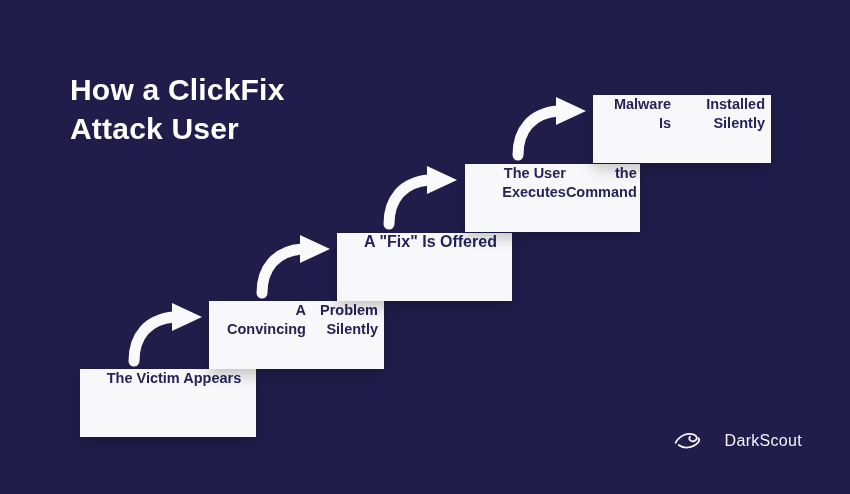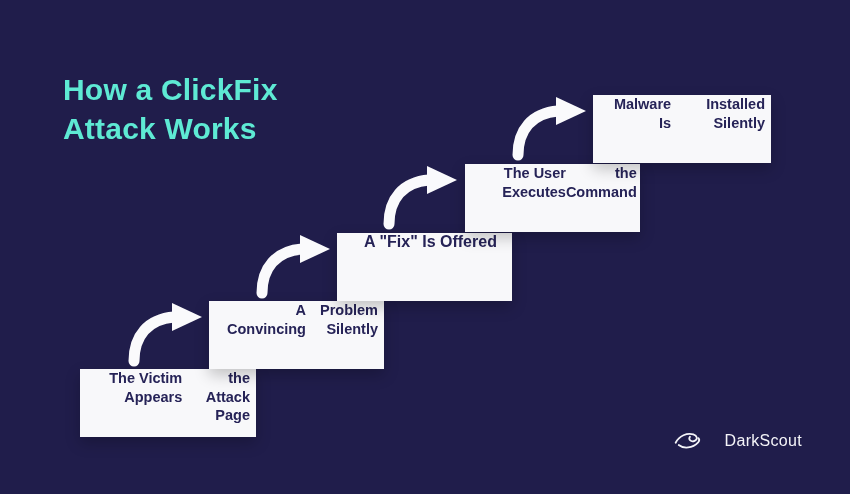--- a/index.html
+++ b/index.html
@@ -10,23 +10,23 @@
   }
   .stage {
     position: relative;
     width: 850px;
     height: 494px;
     background: #201D4B;
     overflow: hidden;
   }
   .title {
     position: absolute;
-    left: 63px;
+    left: 70px;
     top: 70px;
-    color: #5eead4;
+    color: #ffffff;
     font-size: 30px;
     font-weight: 700;
     line-height: 39px;
     letter-spacing: 0.2px;
   }
   .card {
     position: absolute;
     width: 175px;
     height: 68px;
     background: #F8F8FA;
@@ -64,26 +64,25 @@
     letter-spacing: 0.3px;
   }
 </style>
 </head>
 <body>
 
 <div class="stage">
 
   <div class="title">
     <div>How a ClickFix</div>
-    <div>Attack Works</div>
+    <div>Attack User</div>
   </div>
 
   <div class="card" style="left:80px; top:369px; width:176px;">
     <span>The Victim Appears</span>
-    <span>the Attack Page</span>
   </div>
 
   <div class="card" style="left:209px; top:301px;">
     <span>A Convincing</span>
     <span>Problem Silently</span>
   </div>
 
   <div class="card single" style="left:337px; top:233px;">
     <span>A "Fix" Is Offered</span>
     <span></span>

